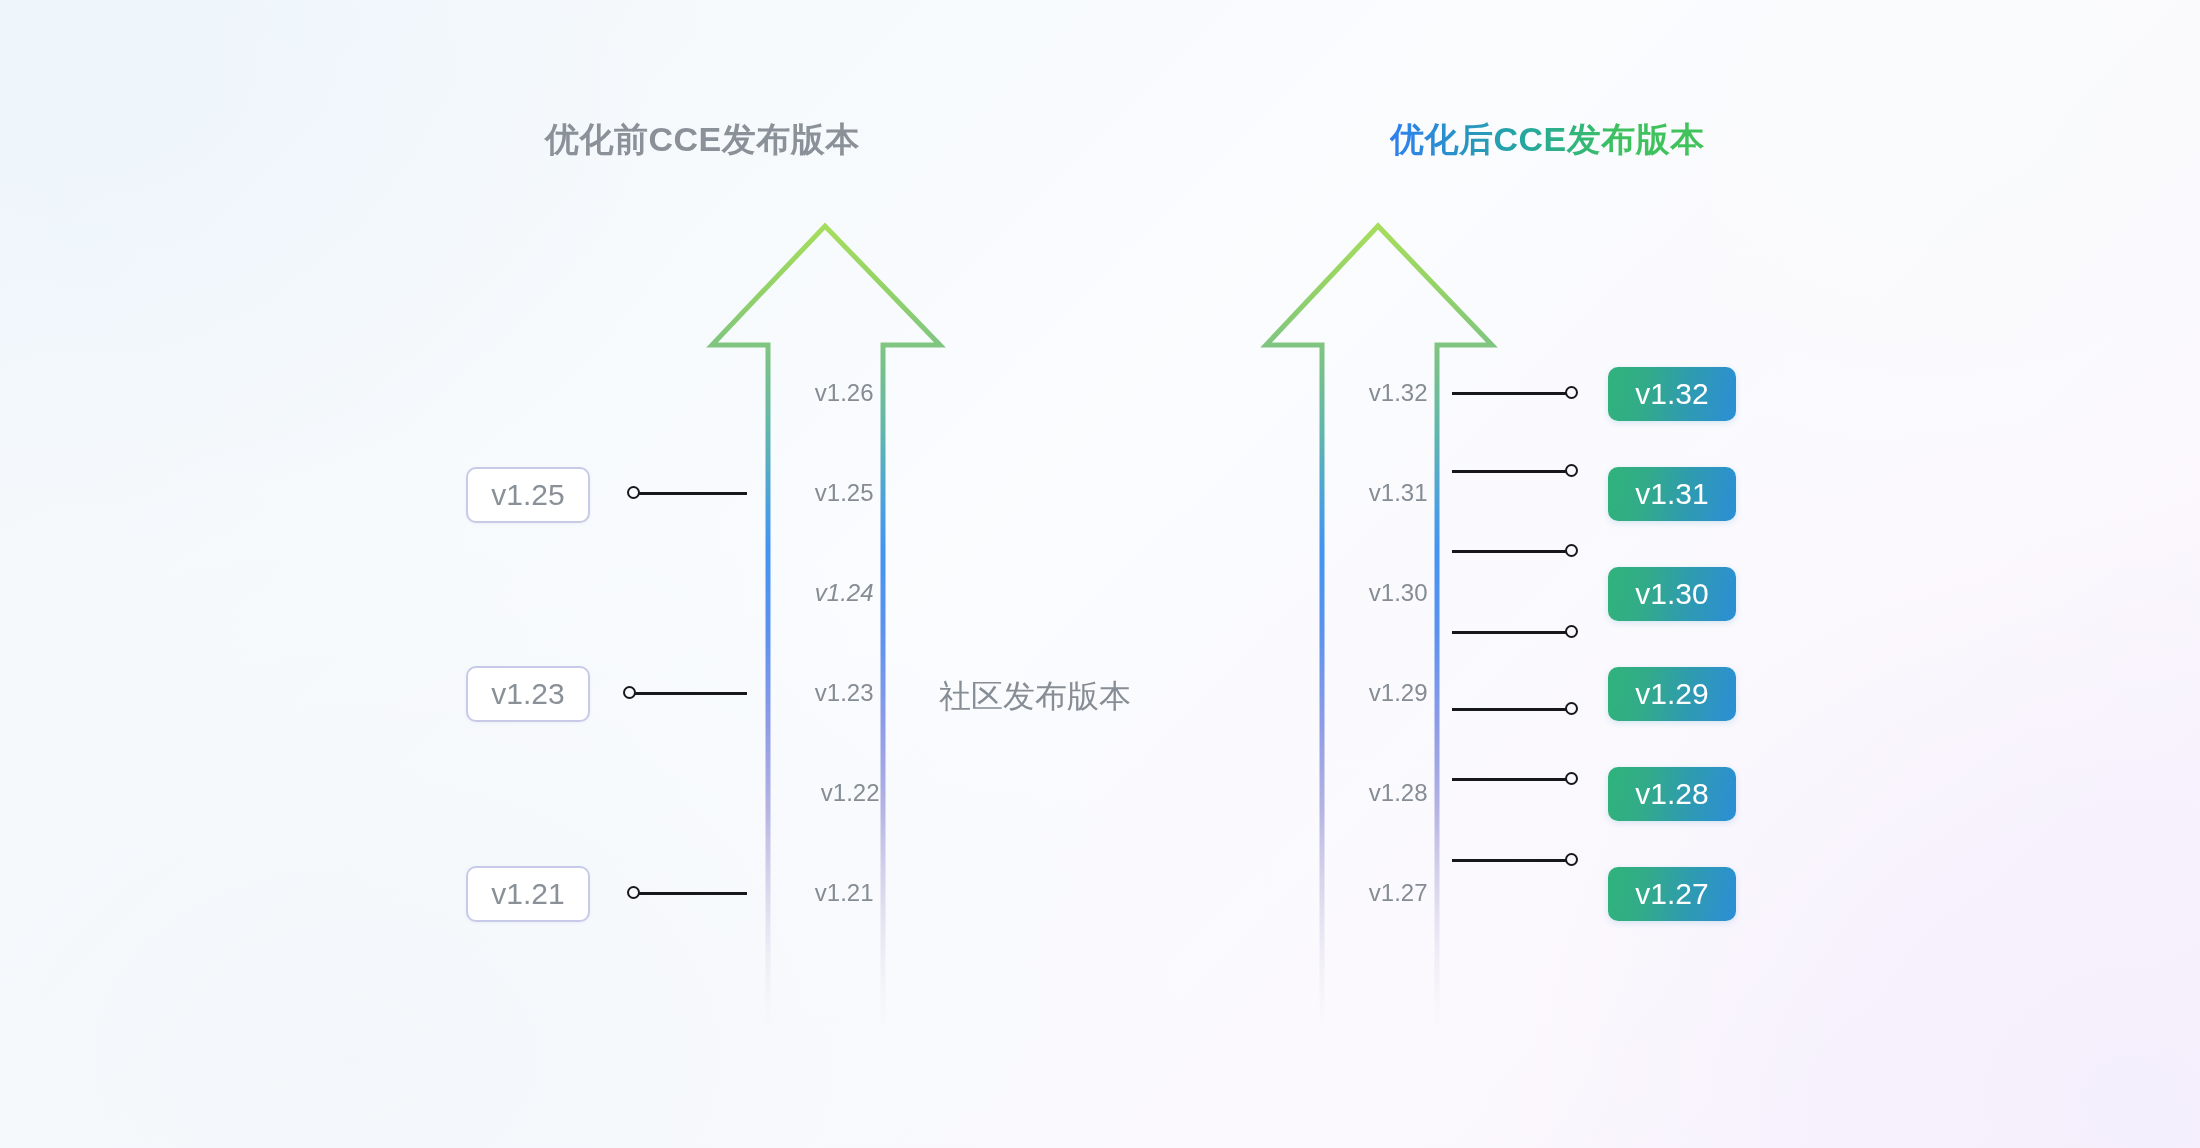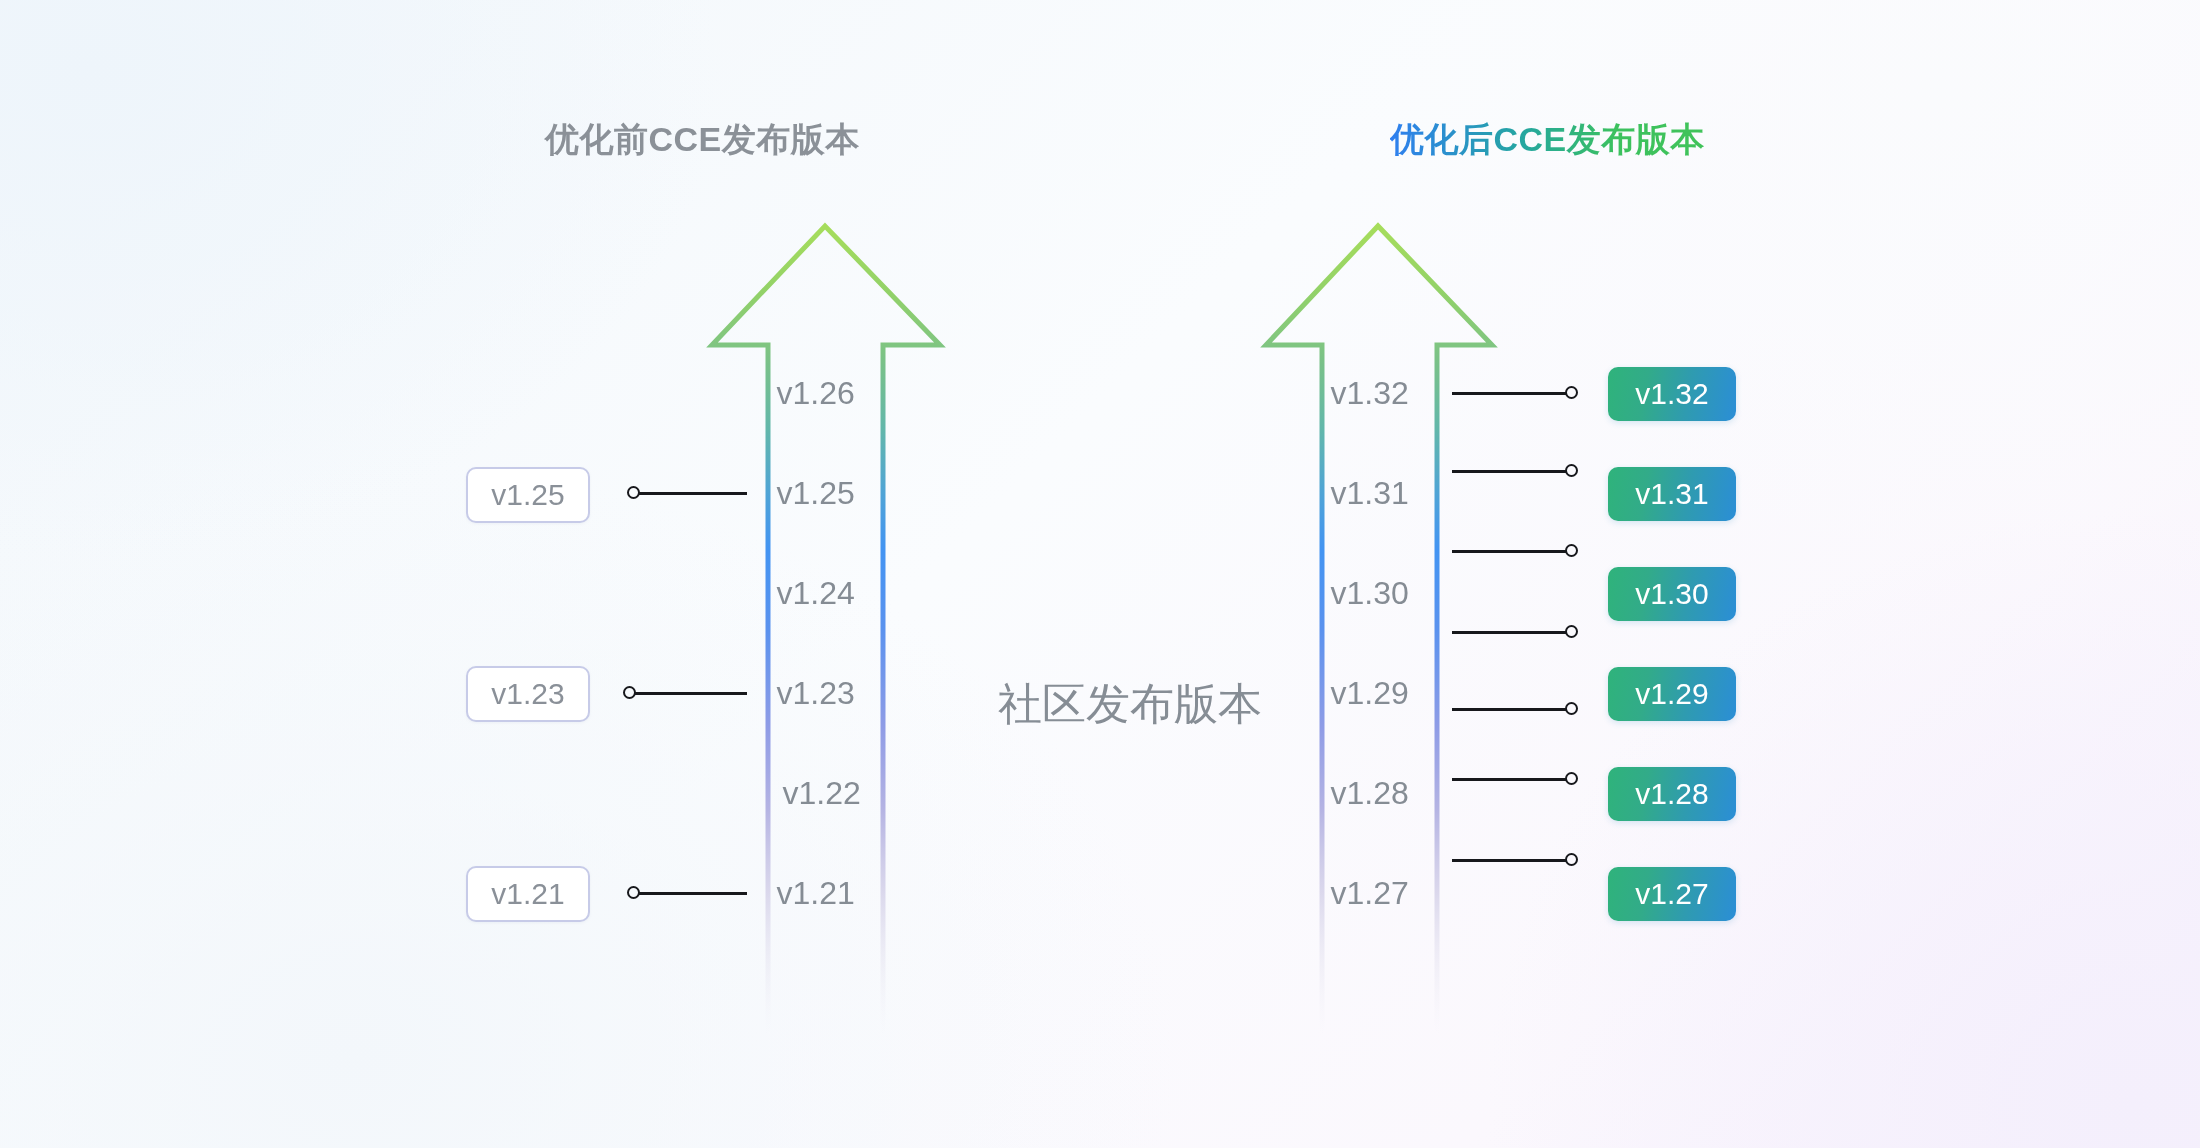--- a/index.html
+++ b/index.html
@@ -38,40 +38,40 @@
     background:linear-gradient(90deg,#2f7ff0 0%,#24a6a0 42%,#3cc15e 72%,#41c35a 100%);
     -webkit-background-clip:text;
     background-clip:text;
     color:transparent;
     -webkit-text-fill-color:transparent;
   }
 
   
   #center-caption{
     position:absolute;
-    left:998px;top:675px;
-    font-size:44px;
+    left:939px;top:675px;
+    font-size:32px;
     color:#868d95;
     white-space:nowrap;
   }
 
   
   #arrows{
     position:absolute;left:0;top:0;
     width:2200px;height:1148px;
     pointer-events:none;
   }
 
   
   .inner-label{
     position:absolute;
-    font-size:32px;
+    font-size:24px;
     color:#858c94;
     white-space:nowrap;
-    text-align:left;
+    text-align:right;
     width:97px;
     transform:translate(-50%,-50%);
   }
 
   
   .ver-box{
     position:absolute;
     width:124px;height:56px;
     box-sizing:border-box;
     background:#ffffff;
@@ -176,21 +176,21 @@
 
     <g>
       <path d="M 1322 1035 L 1322 345 L 1266 345 L 1378 226 L 1492 345 L 1437 345 L 1437 1035" fill="none" stroke="url(#gradArrow2)" stroke-width="5" stroke-linejoin="miter" stroke-linecap="butt"></path>
     </g>
   </svg>
 
   <div id="center-caption">社区发布版本</div>
 
   <div class="inner-label" style="left:825px;top:393px;">v1.26</div>
   <div class="inner-label" style="left:825px;top:493px;">v1.25</div>
-  <div class="inner-label" style="left:825px;top:593px;">v1.24</div>
+  <div class="inner-label" style="left:825px;top:593px;font-style:italic;">v1.24</div>
   <div class="inner-label" style="left:825px;top:693px;">v1.23</div>
   <div class="inner-label" style="left:825px;top:793px;margin-left:6px;">v1.22</div>
   <div class="inner-label" style="left:825px;top:893px;">v1.21</div>
 
   <div class="conn left-side" style="left:627px;top:493px;width:120px;">
     <span class="dot"></span>
     <span class="bar"></span>
   </div>
   <div class="conn left-side" style="left:623px;top:693px;width:124px;">
     <span class="dot"></span>

